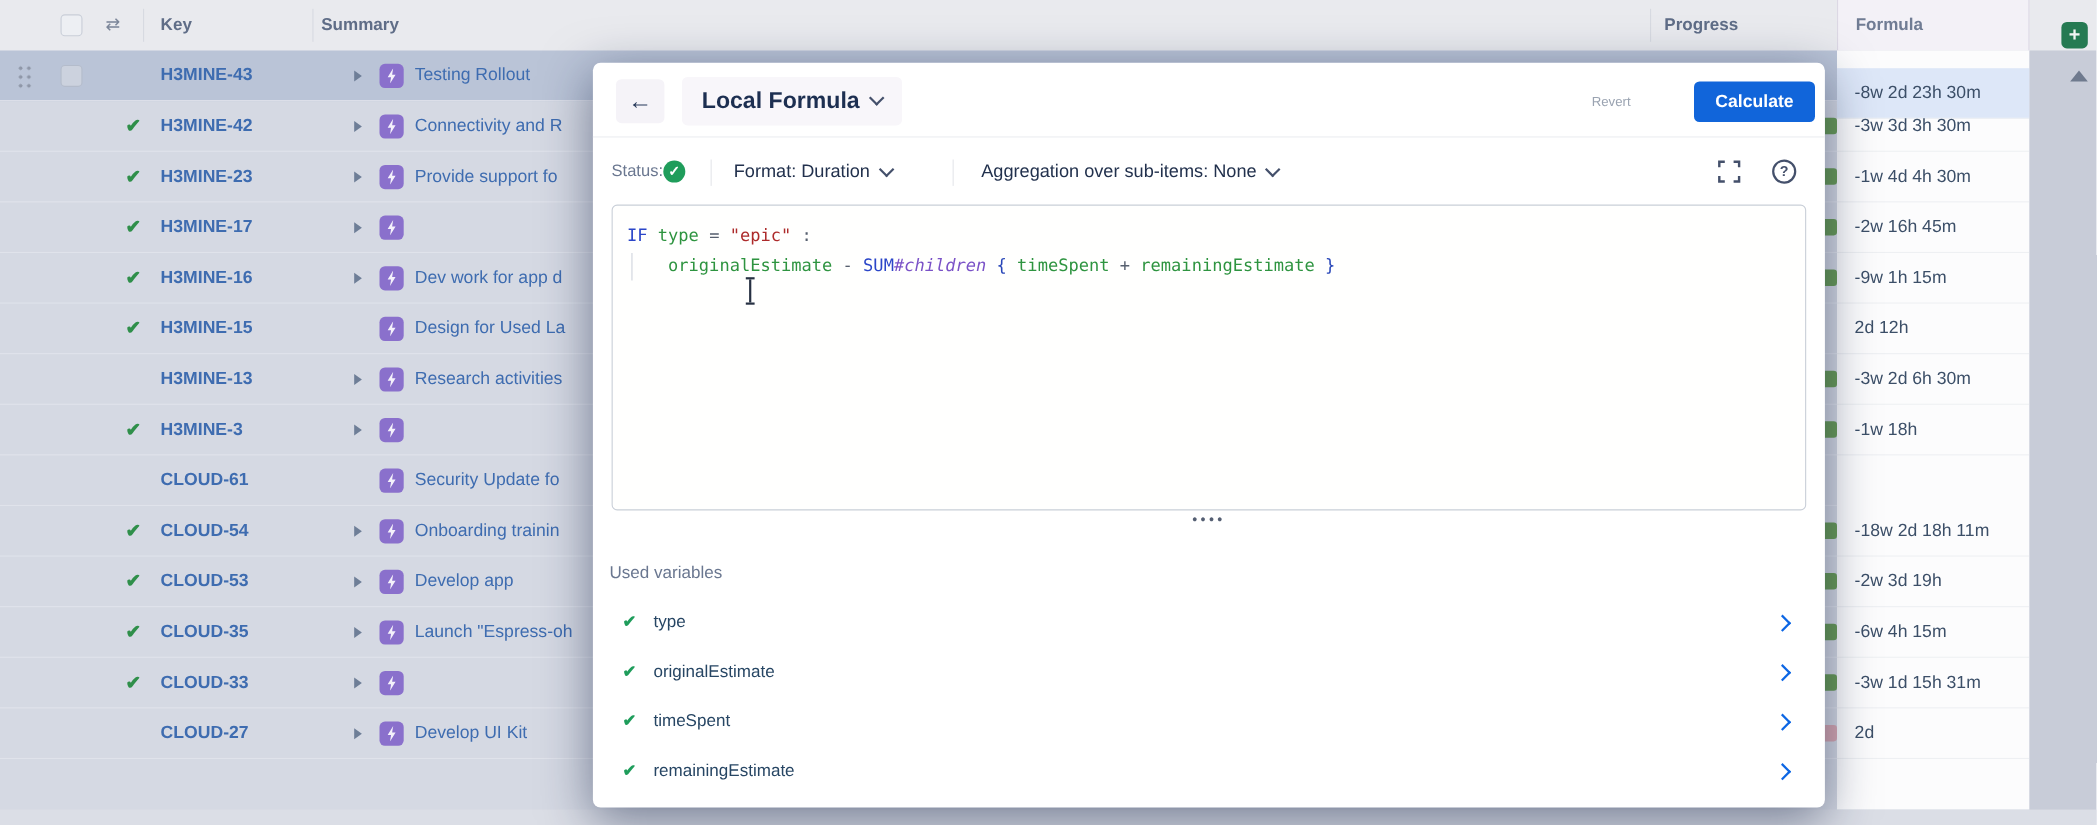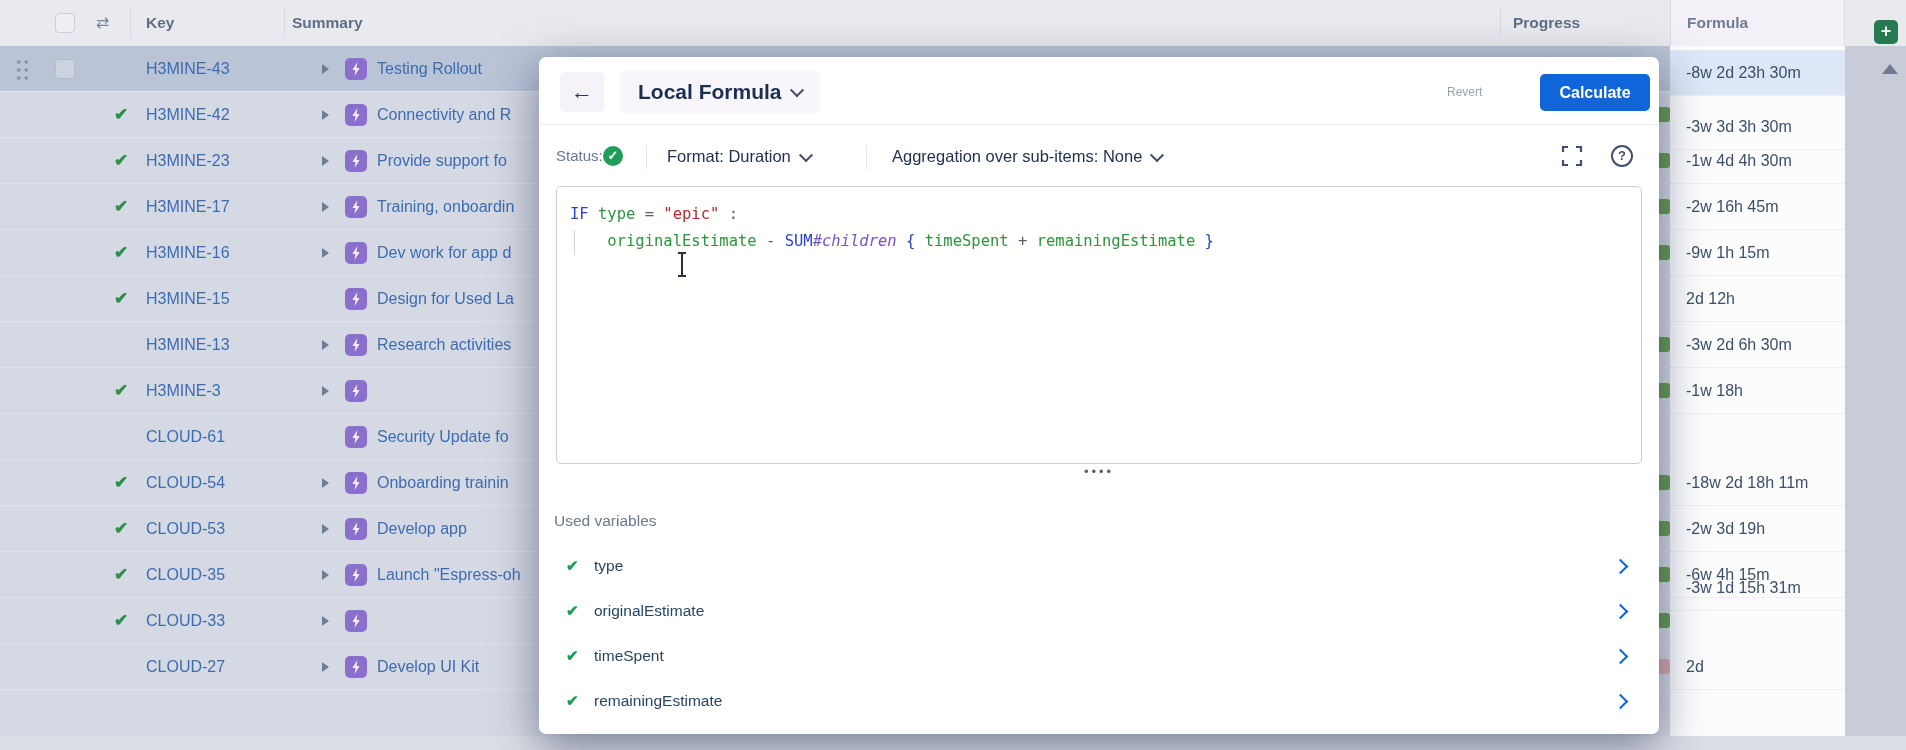--- a/index.html
+++ b/index.html
@@ -12,21 +12,21 @@
   .hdr-checkbox{position:absolute;left:55px;top:13px;width:20px;height:20px;background:#edeff3;border:1.5px solid #c9ced8;border-radius:4px;box-sizing:border-box;}
   .swap-icon{position:absolute;left:96px;top:0;height:46px;line-height:46px;font-size:16px;color:#7b8699;}
   .plus-btn{position:absolute;left:1874px;top:20px;width:24px;height:24px;background:#257a52;border-radius:5px;color:#f2f5f3;font-size:18px;font-weight:bold;text-align:center;line-height:23px;}
   .fhead{position:absolute;left:1670px;top:0;width:175px;height:46px;background:#f3f1f7;border-left:1px solid #dcd8e4;border-right:1px solid #dcd8e4;box-sizing:border-box;}
   .fhead span{position:absolute;left:16px;top:0;height:46px;line-height:46px;font-size:15.5px;font-weight:bold;color:#707c94;}
 
   
   .row{position:absolute;left:0;width:1670px;height:46px;border-bottom:1px solid #e0e3eb;box-sizing:border-box;}
   .row.selected{background:#bac4d7;}
   .row .check{position:absolute;left:114px;top:0;height:45px;line-height:45px;font-size:17px;font-weight:bold;color:#2f8f4a;}
-  .row .key{position:absolute;left:146px;top:0;height:45px;line-height:45px;font-size:16px;color:#3e6cb0;}
+  .row .key{position:absolute;left:146px;top:0;height:45px;line-height:45px;font-size:16px;color:#3e6cb0;font-weight:bold;}
   .row .expander{position:absolute;left:322px;top:18px;width:0;height:0;border-left:7px solid #6e7e97;border-top:5px solid transparent;border-bottom:5px solid transparent;}
   .row .epic{position:absolute;left:345px;top:12px;width:22px;height:22px;background:#8a70cc;border-radius:5px;}
   .row .epic i{position:absolute;left:5px;top:4px;width:12px;height:14px;background:#f4f1fb;clip-path:polygon(62% 0,20% 58%,46% 58%,38% 100%,80% 42%,54% 42%);}
   .row .summary{position:absolute;left:377px;top:0;height:45px;line-height:45px;font-size:16px;color:#3e6cb0;white-space:nowrap;}
   .row .sliver{position:absolute;left:1659px;top:15px;width:11px;height:15px;border-radius:0 3px 3px 0;}
   .drag-dots{position:absolute;left:15px;top:12px;width:15px;height:23px;background-image:radial-gradient(circle,#8f97a8 1.6px,transparent 1.9px);background-size:7.5px 8px;}
   .row-checkbox{position:absolute;left:55px;top:13px;width:20px;height:20px;background:#ccd2de;border:1.5px solid #b4bccb;border-radius:4px;box-sizing:border-box;}
 
   
   .fpanel{position:absolute;left:1670px;top:46px;width:175px;height:690px;background:#fcfcfd;}
@@ -129,21 +129,20 @@
         <div class="summary">Provide support fo</div>
         <div class="sliver" style="background: rgb(106, 156, 86);"></div>
       </div>
       <div class="row" style="top: 184px;">
         <div class="check">✔</div>
         <div class="key">H3MINE-17</div>
         <div class="expander"></div>
         <div class="epic">
           <i></i>
         </div>
-        <div class="summary">Training, onboardin</div>
         <div class="sliver" style="background: rgb(106, 156, 86);"></div>
       </div>
       <div class="row" style="top: 230px;">
         <div class="check">✔</div>
         <div class="key">H3MINE-16</div>
         <div class="expander"></div>
         <div class="epic">
           <i></i>
         </div>
         <div class="summary">Dev work for app d</div>
@@ -226,24 +225,24 @@
         <div class="expander"></div>
         <div class="epic">
           <i></i>
         </div>
         <div class="summary">Develop UI Kit</div>
         <div class="sliver" style="background: rgb(217, 169, 178);"></div>
       </div>
     </div>
 
   <div class="fpanel" id="fpanel-host">
-      <div class="fcell selected" style="top: 4px;">
+      <div class="fcell selected" style="top: 16px;">
         <span>-8w 2d 23h 30m</span>
       </div>
-      <div class="fcell" style="top: 46px; margin-top: 12px;">
+      <div class="fcell" style="top: 46px;">
         <span>-3w 3d 3h 30m</span>
       </div>
       <div class="fcell" style="top: 92px;">
         <span>-1w 4d 4h 30m</span>
       </div>
       <div class="fcell" style="top: 138px;">
         <span>-2w 16h 45m</span>
       </div>
       <div class="fcell" style="top: 184px;">
         <span>-9w 1h 15m</span>
@@ -259,21 +258,21 @@
       </div>
       <div class="fcell" style="top: 414px;">
         <span>-18w 2d 18h 11m</span>
       </div>
       <div class="fcell" style="top: 460px;">
         <span>-2w 3d 19h</span>
       </div>
       <div class="fcell" style="top: 506px;">
         <span>-6w 4h 15m</span>
       </div>
-      <div class="fcell" style="top: 519px; text-align: right;">
+      <div class="fcell" style="top: 552px; text-align: right;">
         <span>-3w 1d 15h 31m</span>
       </div>
       <div class="fcell" style="top: 598px;">
         <span>2d</span>
       </div>
     </div>
 
   <div class="gutter"></div>
   <div class="scroll-up"></div>
   <div class="bottom-strip"></div>

